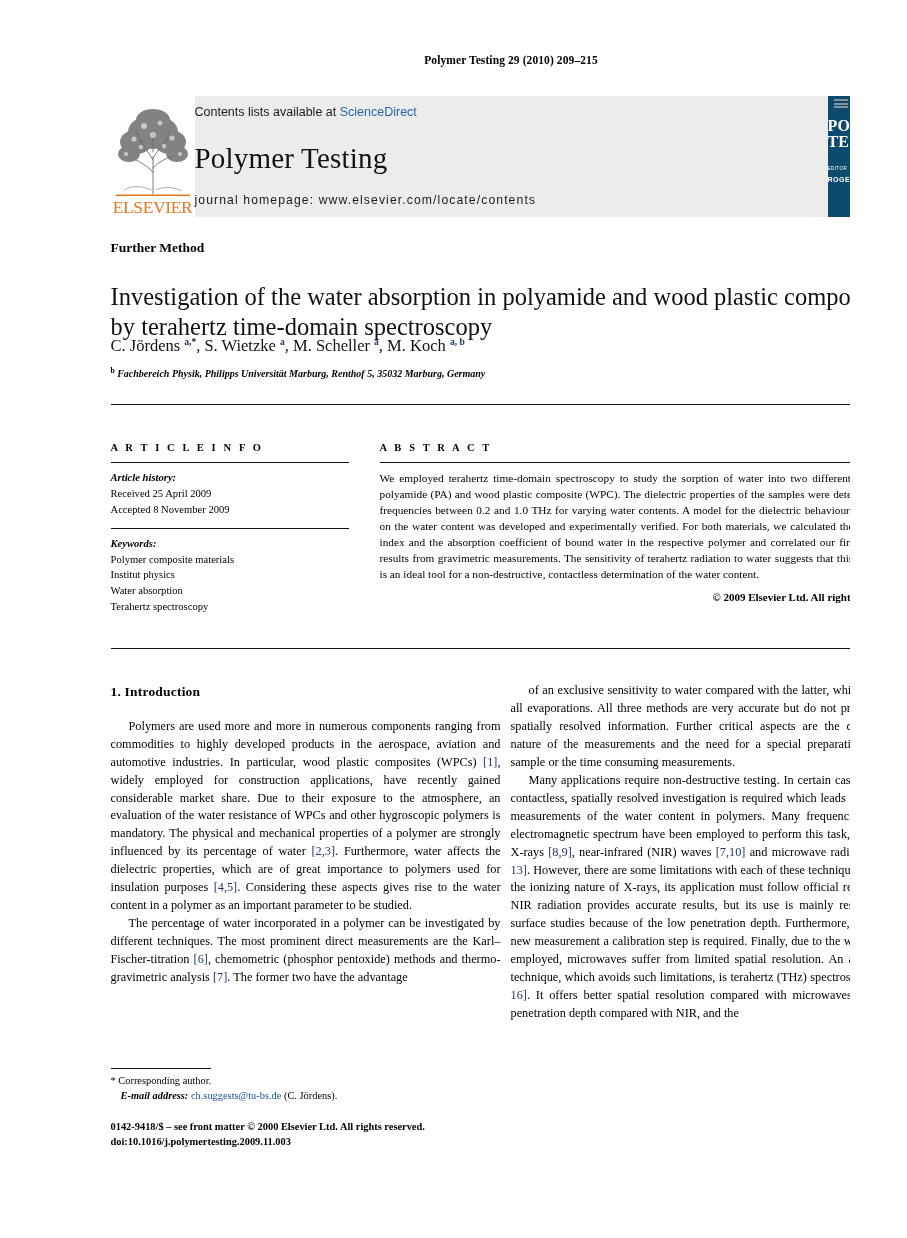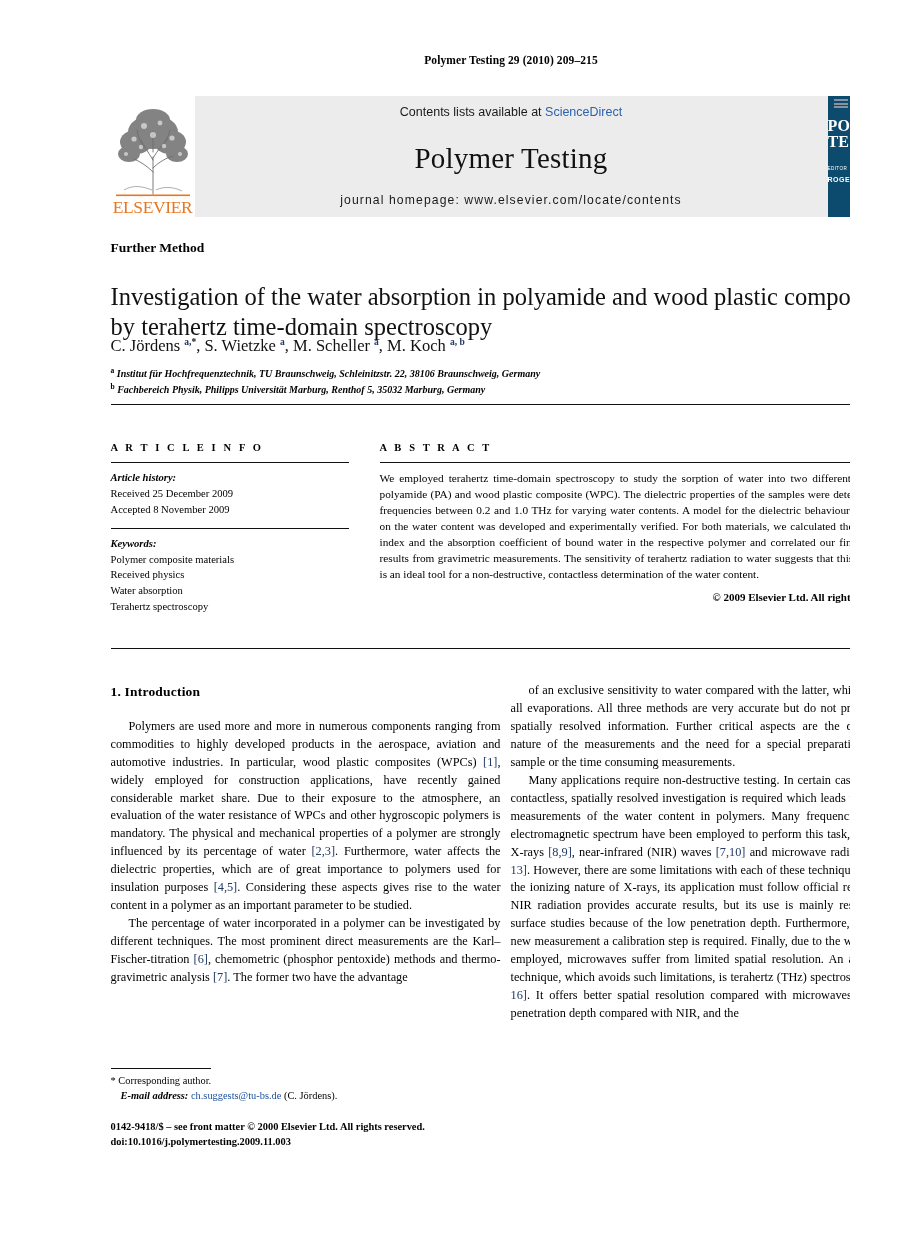--- a/index.html
+++ b/index.html
@@ -63,21 +63,21 @@
     font-weight: normal;
     line-height: 1;
     margin-top: 1px;
   }
   .banner {
     flex: 1 1 auto;
     background: #ececec;
     position: relative;
     display: flex;
     flex-direction: column;
-    align-items: center;
+    align-items: flex-start;
     justify-content: space-between;
     padding: 9px 0 10px 0;
     box-sizing: border-box;
   }
   .contents-line {
     font-family: "Liberation Sans", sans-serif;
     font-size: 12.5px;
     color: #1a1a1a;
   }
   .contents-line .sd {
@@ -376,41 +376,40 @@
       </div>
       <div class="cover-editor-label">EDITOR</div>
       <div class="cover-editor">ROGER BROWN</div>
     </div>
   </div>
 
   <div class="section-kicker">Further Method</div>
   <h1 class="article-title">Investigation of the water absorption in polyamide and wood plastic composite by terahertz time-domain spectroscopy</h1>
   <div class="authors">C. Jördens <sup>a,</sup><sup class="star">*</sup>, S. Wietzke <sup>a</sup>, M. Scheller <sup>a</sup>, M. Koch <sup>a, b</sup></div>
   <div class="affiliations">
-      <div><sup>a</sup> Institut für Hochfrequenztechnik, TU Braunschweig, Schleinitzstr. 22, 38106 Braunschweig, Germany</div>
       <div><sup>b</sup> Fachbereich Physik, Philipps Universität Marburg, Renthof 5, 35032 Marburg, Germany</div>
     </div>
 
   <div class="rule-top"></div>
 
   <div class="info-head">A R T I C L E   I N F O</div>
   <div class="abstract-head">A B S T R A C T</div>
 
   <div class="info-col">
     <div class="block">
       <div class="hr"></div>
       <div class="lbl">Article history:</div>
-      <div>Received 25 December 2009</div>
+      <div>Received 25 April 2009</div>
       <div>Accepted 8 November 2009</div>
     </div>
     <div class="block">
       <div class="hr"></div>
       <div class="lbl">Keywords:</div>
       <div>Polymer composite materials</div>
-      <div>Received physics</div>
+      <div>Institut physics</div>
       <div>Water absorption</div>
       <div>Terahertz spectroscopy</div>
     </div>
   </div>
 
   <div class="abstract-col">
     <div class="hr"></div>
     <div>We employed terahertz time-domain spectroscopy to study the sorption of water into two different materials: polyamide (PA) and wood plastic composite (WPC). The dielectric properties of the samples were determined for frequencies between 0.2 and 1.0 THz for varying water contents. A model for the dielectric behaviour depending on the water content was developed and experimentally verified. For both materials, we calculated the refractive index and the absorption coefficient of bound water in the respective polymer and correlated our findings with results from gravimetric measurements. The sensitivity of terahertz radiation to water suggests that this technique is an ideal tool for a non-destructive, contactless determination of the water content.</div>
     <div class="copyright">© 2009 Elsevier Ltd. All rights reserved.</div>
   </div>

